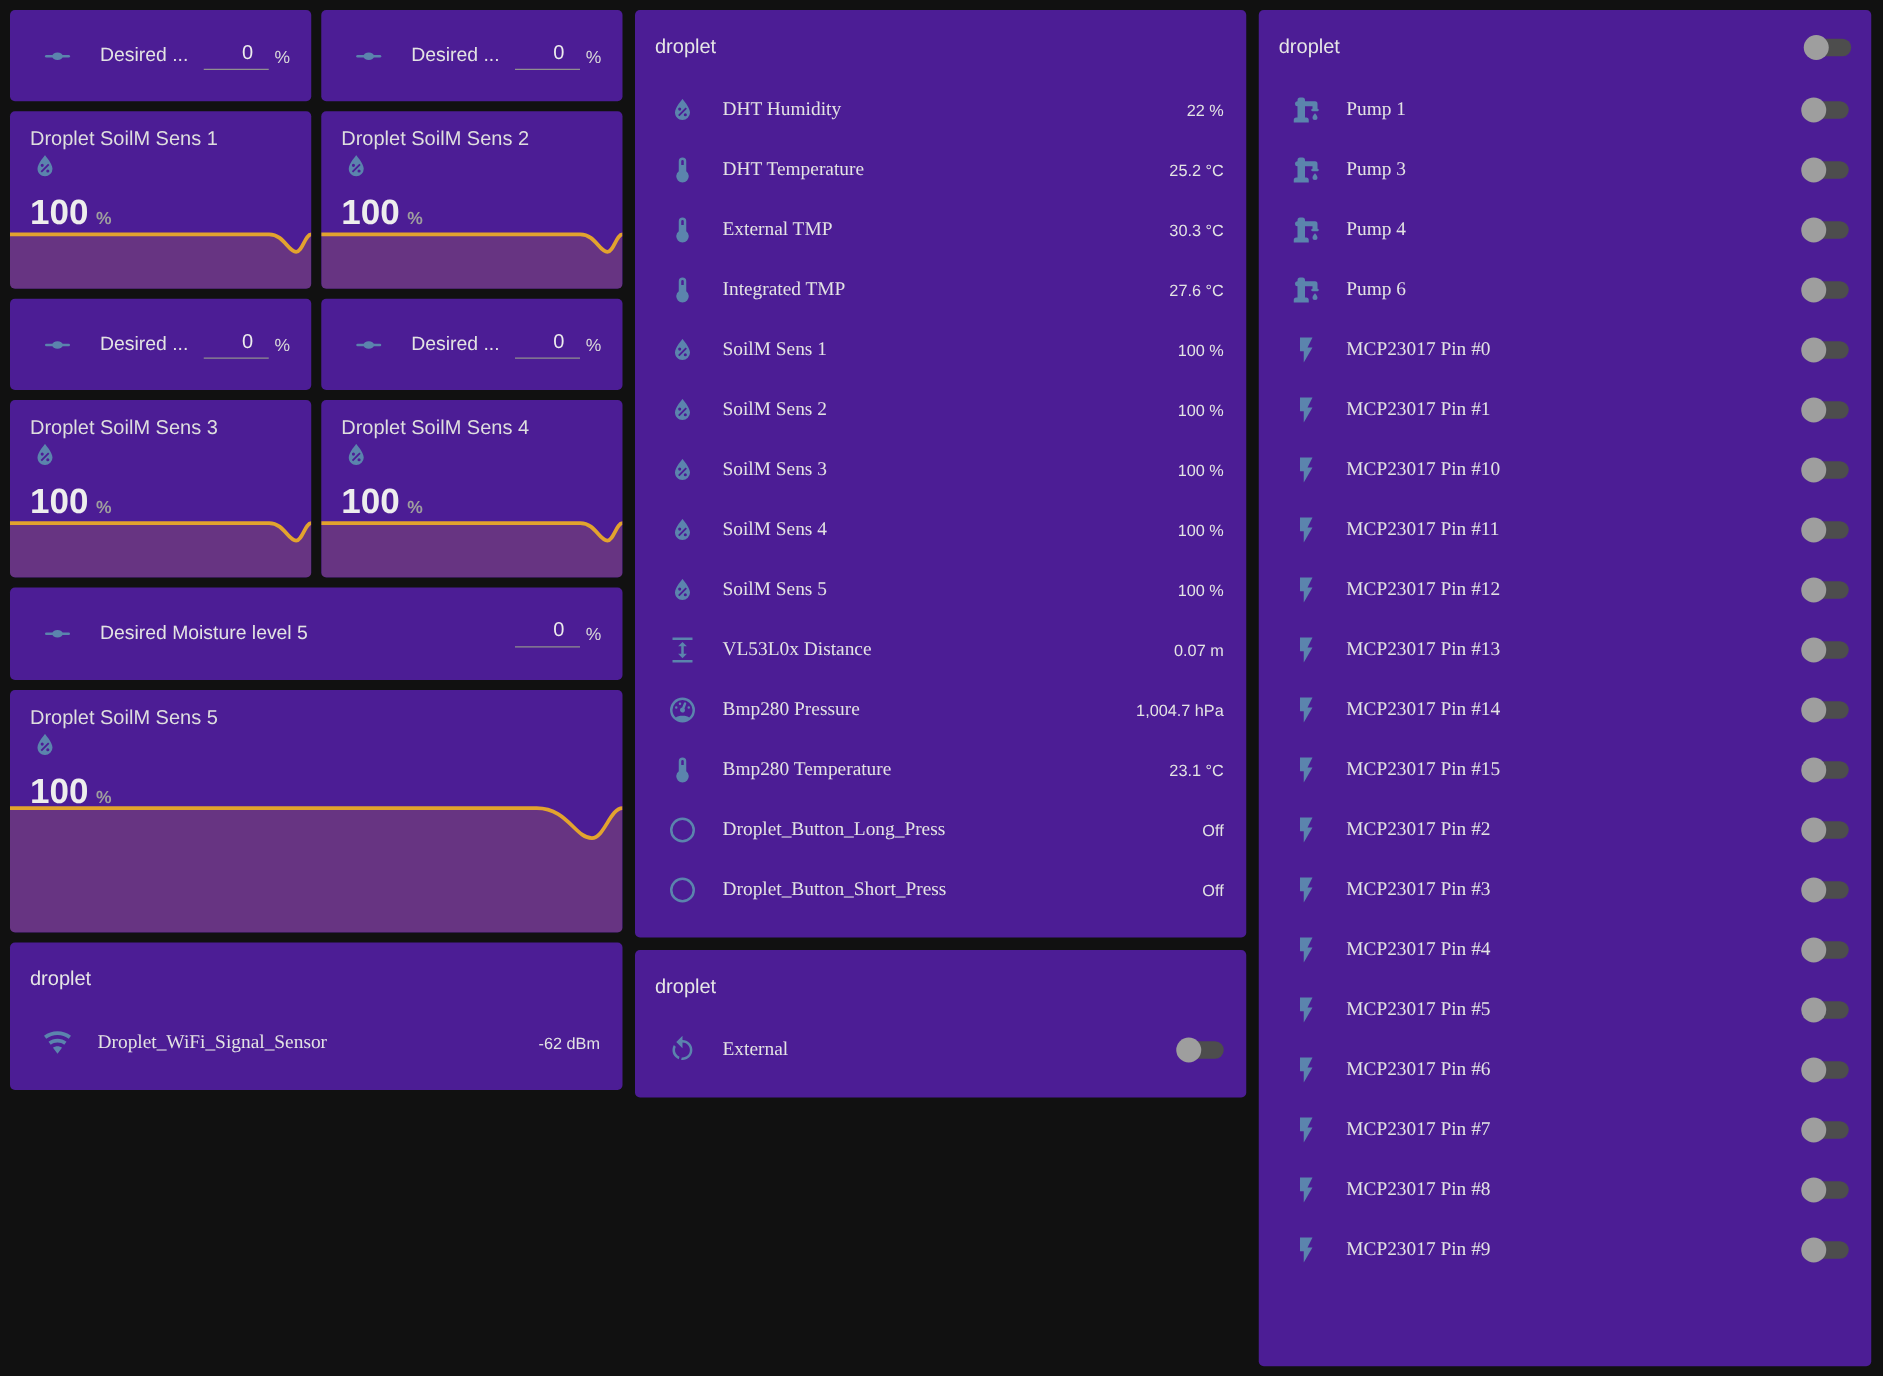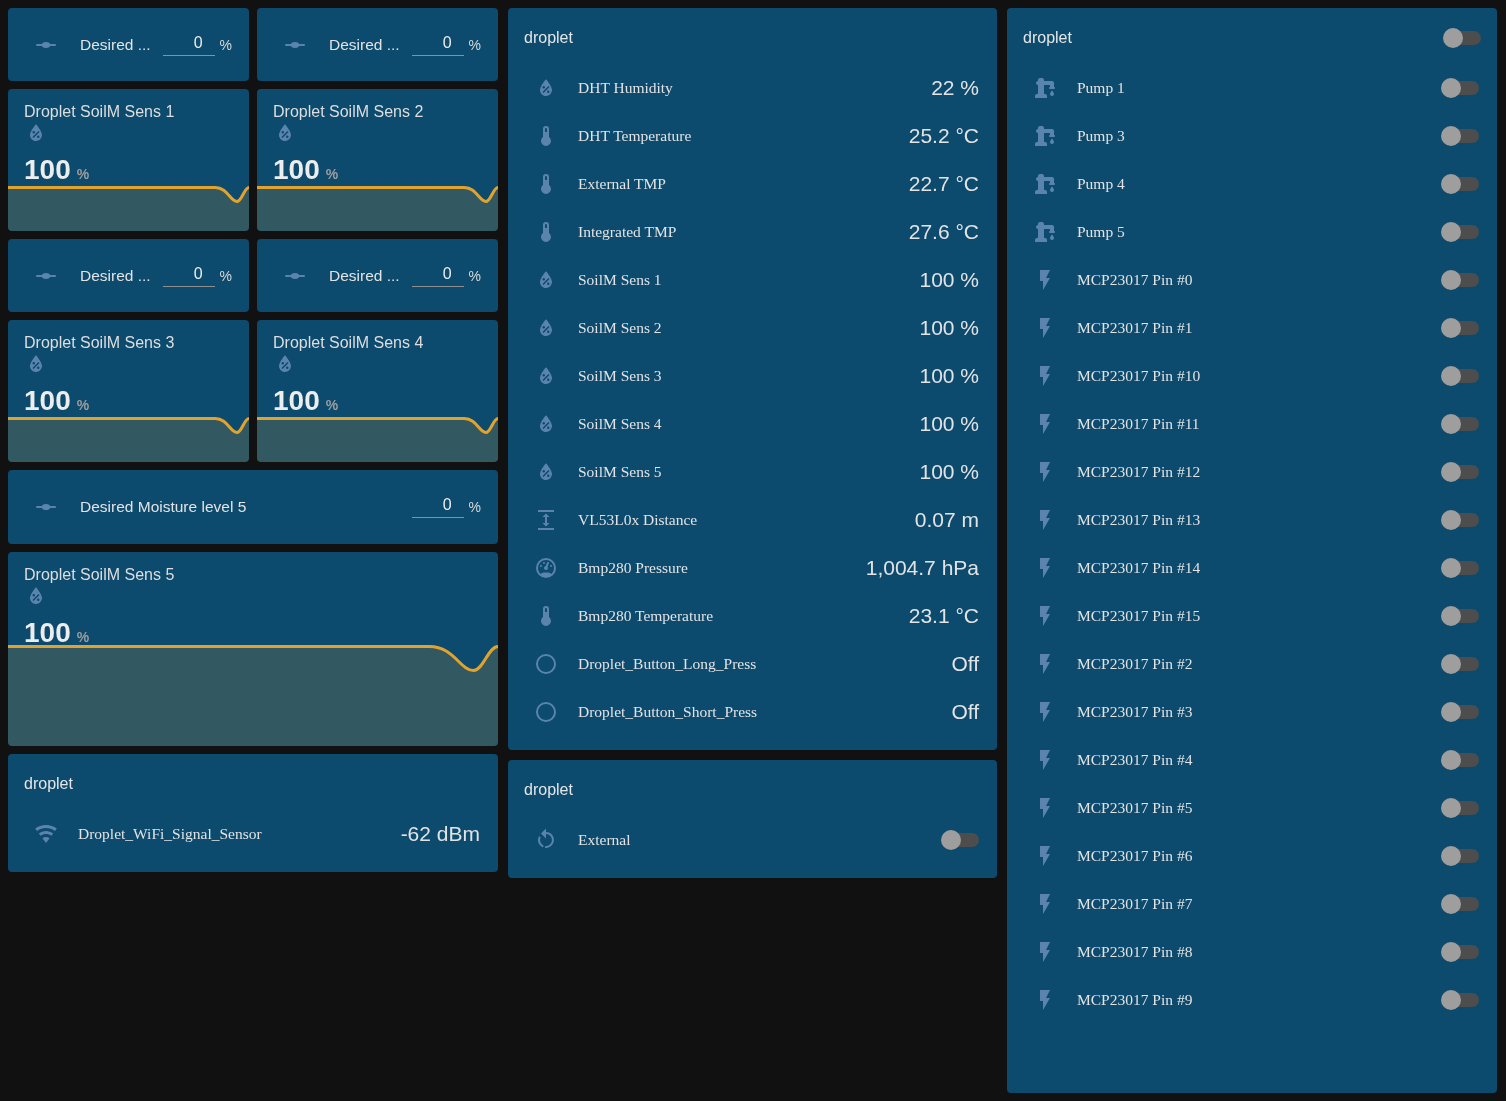--- a/index.html
+++ b/index.html
@@ -16,21 +16,21 @@
     display:grid;
     grid-template-columns:490px 489px 490px;
     column-gap:10px;
     align-items:start;
   }
   .col { display:flex; flex-direction:column; gap:10px; }
   .grid2 { display:grid; grid-template-columns:1fr 1fr; gap:8px; }
   .span2 { grid-column:1 / -1; }
 
   .card {
-    background:#0c4a6e;
+    background:#4c1d95;
     border-radius:4px;
     position:relative;
   }
 
   .card-header {
     padding:14px 16px 10px;
     font-size:16px;
     font-weight:400;
     color:#e6e6e6;
     line-height:32px;
@@ -40,21 +40,21 @@
 
   
   .erow {
     display:flex; align-items:center;
     height:48px;
     padding:0 18px 0 26px;
   }
   .icon { width:24px; height:24px; color:#5b84ad; flex:none; }
   .icon svg { width:100%; height:100%; display:block; }
   .elabel { margin-left:20px; font-size:15.5px; color:#e3e3e3; white-space:nowrap;font-family:Liberation Serif, serif; }
-  .evalue { margin-left:auto; font-size:21px; color:#e3e3e3; text-align:right; white-space:nowrap; }
+  .evalue { margin-left:auto; font-size:13px; color:#e3e3e3; text-align:right; white-space:nowrap; }
 
   
   .toggle {
     position:relative; width:36px; height:14px;
     border-radius:7px; background:#4d4d4d;
     flex:none; cursor:pointer;
   }
   .erow .toggle { margin-left:auto; }
   .toggle::before {
     content:""; position:absolute; left:-2px; top:-3px;
@@ -298,21 +298,21 @@
     <span class="elabel">DHT Temperature</span>
     <span class="evalue">25.2 °C</span>
   </div>
           <div class="erow">
     <span class="icon">
               <svg viewBox="0 0 24 24">
                 <path fill="currentColor" d="M15,13V5A3,3 0 0,0 9,5V13A5,5 0 1,0 15,13M12,4A1,1 0 0,1 13,5V8H11V5A1,1 0 0,1 12,4Z"></path>
               </svg>
             </span>
     <span class="elabel">External TMP</span>
-    <span class="evalue">22.7 °C</span>
+    <span class="evalue">30.3 °C</span>
   </div>
           <div class="erow">
     <span class="icon">
               <svg viewBox="0 0 24 24">
                 <path fill="currentColor" d="M15,13V5A3,3 0 0,0 9,5V13A5,5 0 1,0 15,13M12,4A1,1 0 0,1 13,5V8H11V5A1,1 0 0,1 12,4Z"></path>
               </svg>
             </span>
     <span class="elabel">Integrated TMP</span>
     <span class="evalue">27.6 °C</span>
   </div>
@@ -458,21 +458,21 @@
             </span>
     <span class="elabel">Pump 4</span>
     <span class="toggle"></span>
   </div>
           <div class="erow">
     <span class="icon">
               <svg viewBox="0 0 24 24">
                 <path fill="currentColor" d="M19,14.5C19,14.5 21,16.67 21,18A2,2 0 0,1 19,20A2,2 0 0,1 17,18C17,16.67 19,14.5 19,14.5M5,18V9A2,2 0 0,1 3,7A2,2 0 0,1 5,5V4A2,2 0 0,1 7,2H9A2,2 0 0,1 11,4V5H19A2,2 0 0,1 21,7V9L21,11A1,1 0 0,1 22,12A1,1 0 0,1 21,13H17A1,1 0 0,1 16,12A1,1 0 0,1 17,11V9H11V18H12A2,2 0 0,1 14,20V22H2V20A2,2 0 0,1 4,18H5Z"></path>
               </svg>
             </span>
-    <span class="elabel">Pump 5</span>
+    <span class="elabel">Pump 6</span>
     <span class="toggle"></span>
   </div>
           <div class="erow">
     <span class="icon">
               <svg viewBox="0 0 24 24">
                 <path fill="currentColor" d="M7,2V13H10V22L17,10H13L17,2H7Z"></path>
               </svg>
             </span>
     <span class="elabel">MCP23017 Pin #0</span>
     <span class="toggle"></span>

